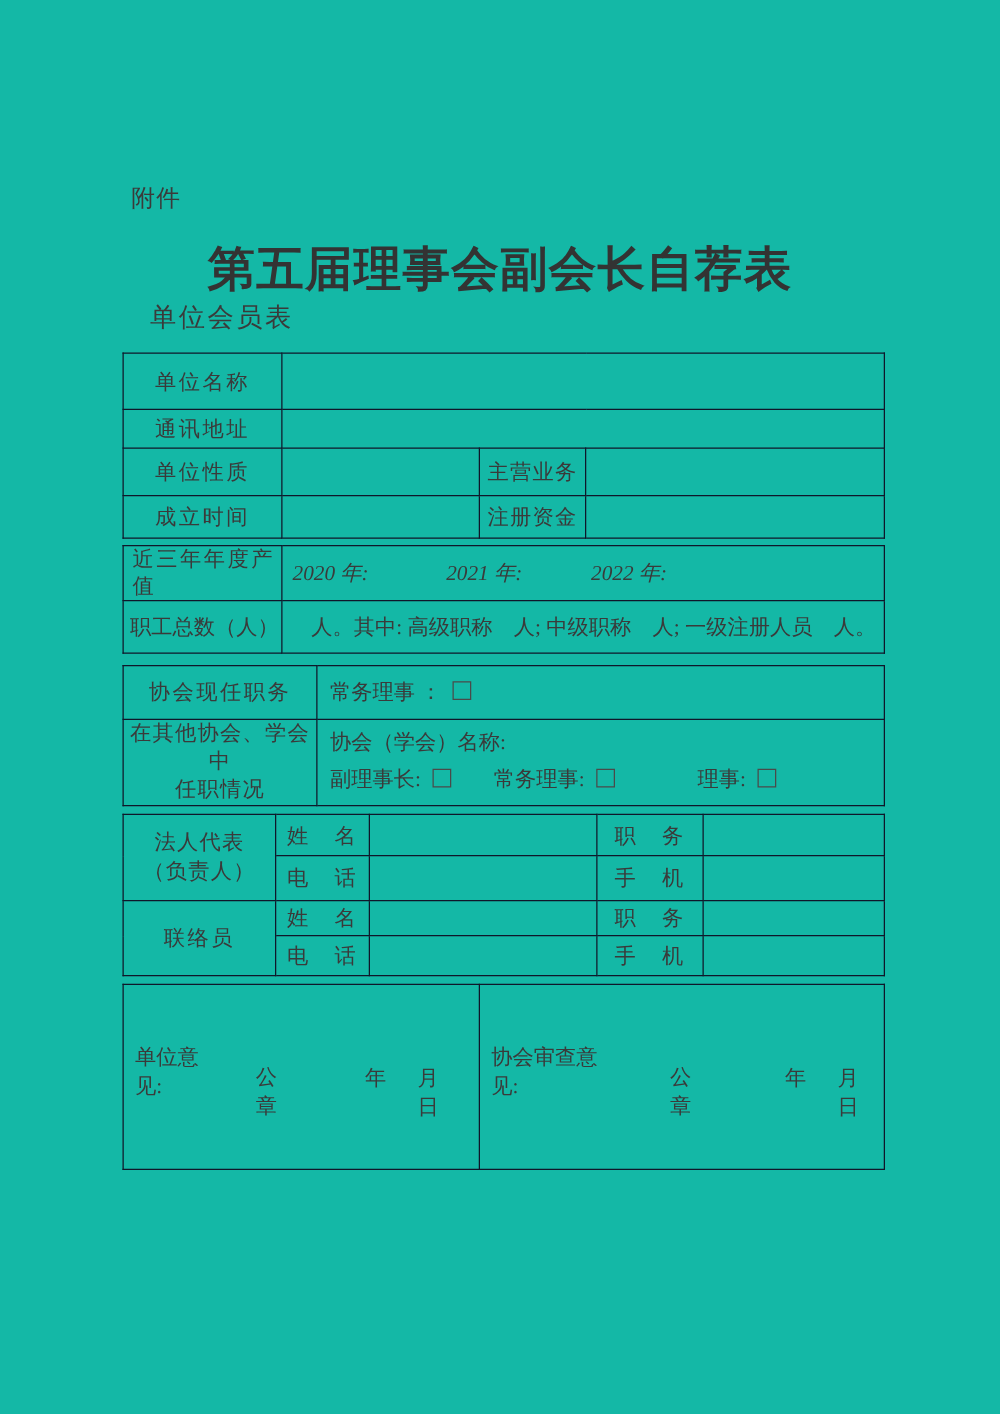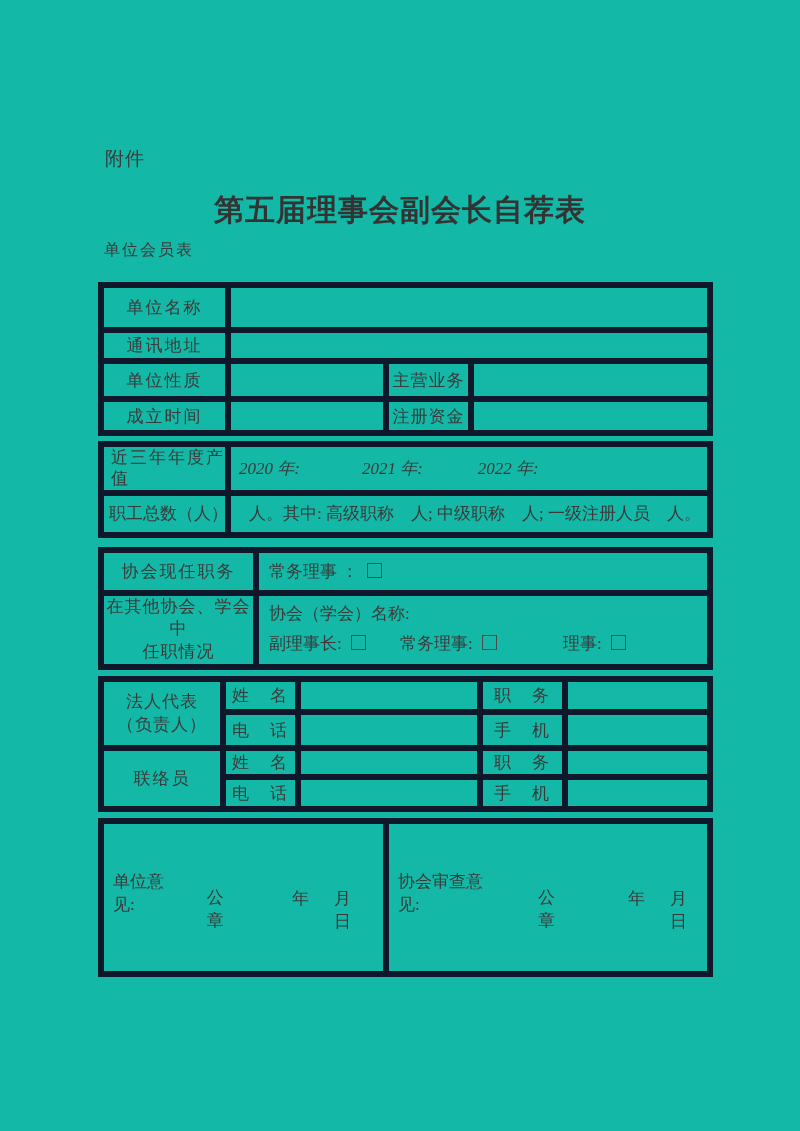--- a/index.html
+++ b/index.html
@@ -14,37 +14,37 @@
     font-size:17px;
     overflow:hidden;
     box-sizing:border-box;
   }
   .attachment{
     position:absolute;left:105px;top:146px;
     font-size:19px;letter-spacing:1px;
   }
   .doc-title{
     position:absolute;left:0;top:190px;width:800px;
-    text-align:center;font-size:30px;font-weight:bold;
+    text-align:center;font-size:38px;font-weight:bold;
     letter-spacing:1px;color:#333333;
   }
   .subtitle{
-    position:absolute;left:104px;top:240px;
-    font-size:16px;letter-spacing:2px;text-align:right;
+    position:absolute;left:120px;top:240px;
+    font-size:21px;letter-spacing:2px;text-align:right;
   }
   .tables{
     position:absolute;left:98px;top:282px;width:609px;
   }
   table{
     border-collapse:collapse;
     table-layout:fixed;
     width:609px;
   }
   td{
-    border:6px solid #0f172a;
+    border:1px solid #0f172a;
     padding:0;
     vertical-align:middle;
     overflow:hidden;
   }
   .t2{margin-top:5px;}
   .t3{margin-top:9px;}
   .t4{margin-top:6px;}
   .t5{margin-top:6px;}
   .lbl-c{text-align:center;letter-spacing:2px;}
   .lbl-l{padding-left:5px;white-space:nowrap;}

